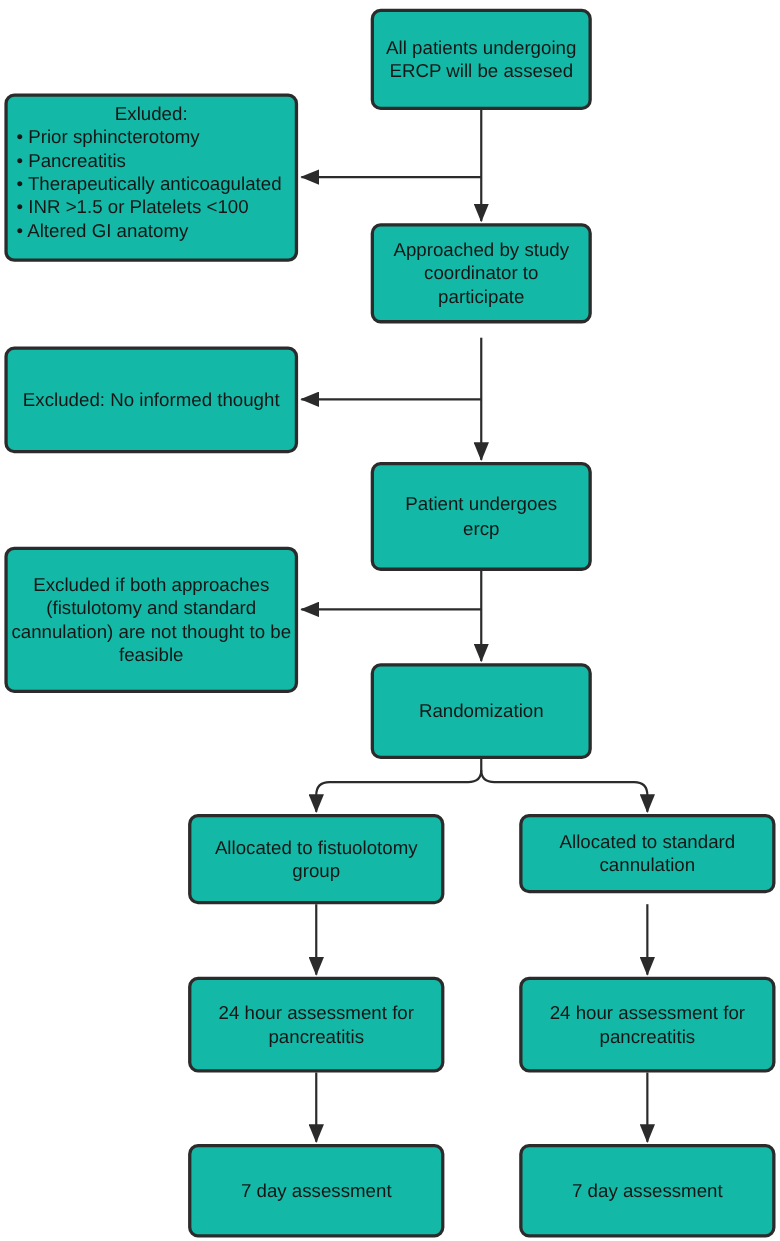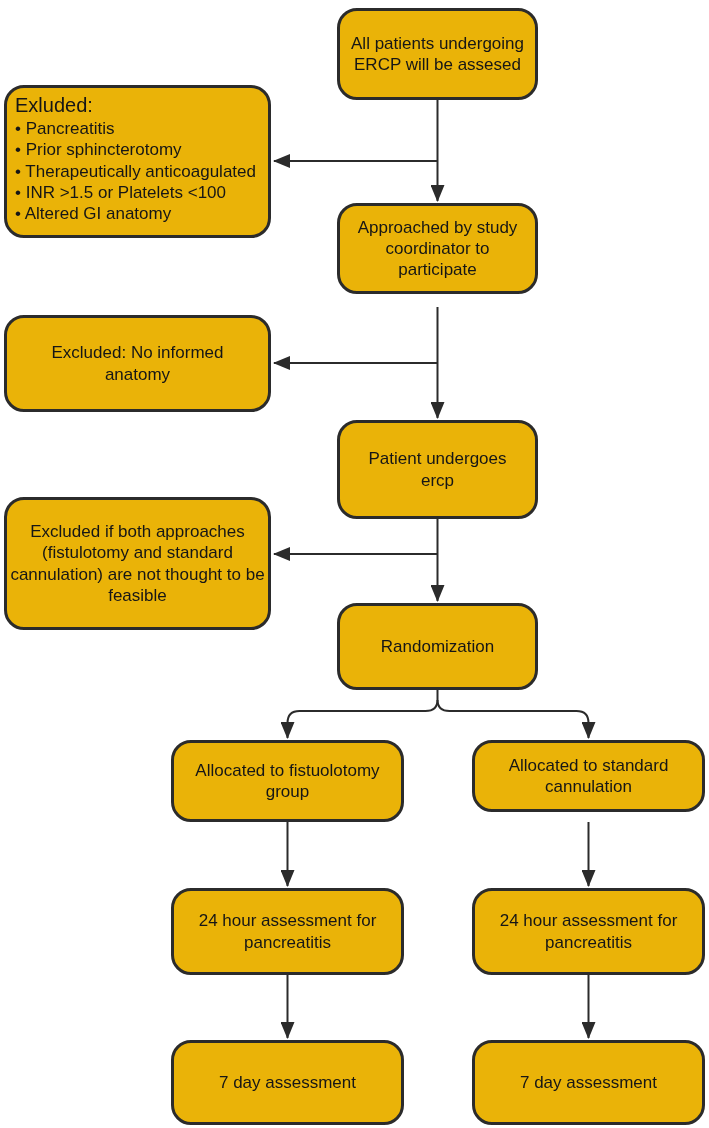--- a/index.html
+++ b/index.html
@@ -19,39 +19,39 @@
   #edges {
     position: absolute;
     top: 0; left: 0;
     width: 709px;
     height: 1128px;
     pointer-events: none;
   }
   .node {
     position: absolute;
     box-sizing: border-box;
-    background: #eab308;
+    background: #14b8a6;
     border: 3px solid #2b2b2b;
-    border-radius: 20px;
+    border-radius: 9px;
     display: flex;
     align-items: center;
     justify-content: center;
     text-align: center;
     font-size: 17px;
     line-height: 1.25;
     padding: 4px 10px;
   }
   .node.list-node {
     display: block;
     text-align: left;
     padding: 5px 8px 5px 8px;
   }
   .list-node .list-title {
-    text-align: left;
-    font-size: 20px;
+    text-align: center;
+    font-size: 17px;
     line-height: 1.25;
   }
   .list-node .list-item {
     font-size: 17px;
     line-height: 1.25;
     white-space: nowrap;
   }
   
   #node-all-patients        { left: 337px; top: 8px;    width: 201px; height: 92px;  }
   #node-excluded-criteria   { left: 4px;   top: 85px;   width: 267px; height: 153px; }
@@ -92,30 +92,30 @@
       <path d="M588.5 822 L588.5 886" marker-end="url(#arrow)"></path>
       <path d="M287.5 975 L287.5 1038" marker-end="url(#arrow)"></path>
       <path d="M588.5 975 L588.5 1038" marker-end="url(#arrow)"></path>
     </g>
   </svg>
 
   <div class="node" id="node-all-patients">All patients undergoing ERCP will be assesed</div>
 
   <div class="node list-node" id="node-excluded-criteria">
     <div class="list-title">Exluded:</div>
+    <div class="list-item">• Prior sphincterotomy</div>
     <div class="list-item">• Pancreatitis</div>
-    <div class="list-item">• Prior sphincterotomy</div>
     <div class="list-item">• Therapeutically anticoagulated</div>
     <div class="list-item">• INR &gt;1.5 or Platelets &lt;100</div>
     <div class="list-item">• Altered GI anatomy</div>
   </div>
 
   <div class="node" id="node-approached">Approached by study coordinator to participate</div>
 
-  <div class="node" id="node-excluded-no-consent">Excluded: No informed anatomy</div>
+  <div class="node" id="node-excluded-no-consent">Excluded: No informed thought</div>
 
   <div class="node" id="node-undergoes-ercp">Patient undergoes ercp</div>
 
   <div class="node" id="node-excluded-not-feasible">Excluded if both approaches (fistulotomy and standard cannulation) are not thought to be feasible</div>
 
   <div class="node" id="node-randomization">Randomization</div>
 
   <div class="node" id="node-allocated-fistulotomy">Allocated to fistuolotomy group</div>
 
   <div class="node" id="node-allocated-standard">Allocated to standard cannulation</div>

